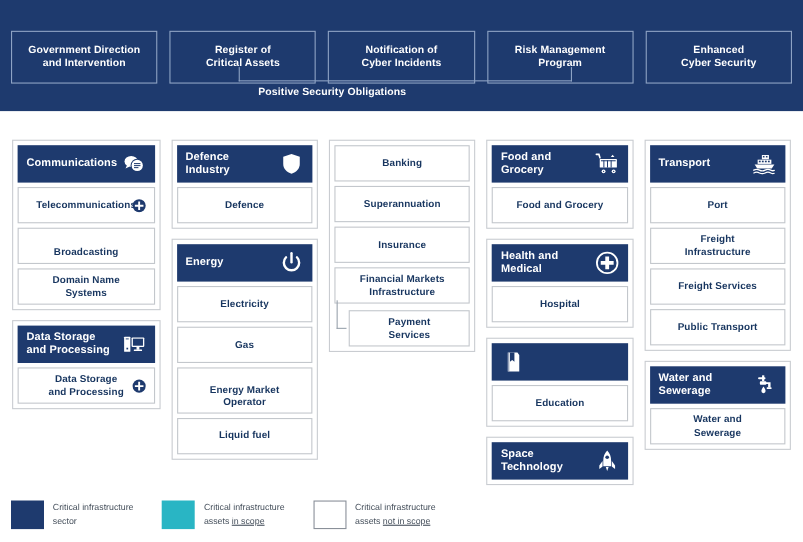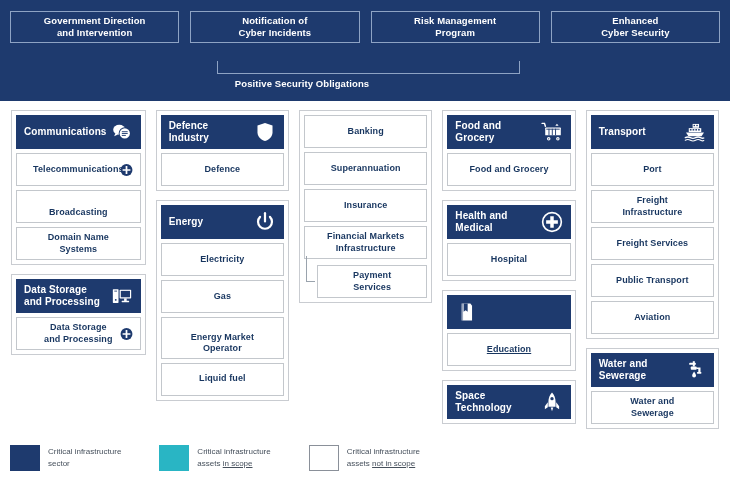--- a/index.html
+++ b/index.html
@@ -19,22 +19,22 @@
 
   
   .banner {
     position: absolute;
     left: 0; top: 0;
     width: 730px; height: 101px;
     background: #1e3a6e;
   }
   .banner-boxes {
     position: absolute;
-    left: 10px; top: 11px;
-    width: 710px; height: 32px;
+    left: 10px; top: 28px;
+    width: 710px; height: 48px;
     display: flex;
     gap: 11px;
   }
   .banner-box {
     flex: 1 1 0;
     border: 1px solid #8ea3c4;
     display: flex;
     align-items: center;
     justify-content: center;
     text-align: center;
@@ -62,21 +62,21 @@
     text-align: center;
     color: #ffffff;
     font-size: 9.5px;
     font-weight: bold;
     letter-spacing: 0.1px;
   }
 
   
   .grid {
     position: absolute;
-    left: 0; top: 110px;
+    left: 0; top: 127px;
     width: 730px; height: 340px;
     display: flex;
     padding: 0 6px;
     gap: 0px;
   }
   .column {
     flex: 1 1 0;
     display: flex;
     flex-direction: column;
     gap: 9px;
@@ -148,25 +148,25 @@
     position: absolute;
     left: 2px; top: -9px;
     width: 9px; height: 26px;
     border-left: 1px solid #9aa3ad;
     border-bottom: 1px solid #9aa3ad;
   }
 
   
   .legend {
     position: absolute;
-    left: 10px; bottom: 18px;
+    left: 10px; bottom: 8px;
     width: 500px; height: 34px;
     display: flex;
     align-items: center;
-    gap: 16px;
+    gap: 4px;
   }
   .legend-item {
     display: flex;
     align-items: center;
     gap: 8px;
     margin-right: 22px;
   }
   .swatch {
     width: 30px; height: 26px;
     flex: 0 0 30px;
@@ -185,20 +185,22 @@
 </style>
 </head>
 <body>
 
 <div id="page">
 
   <div class="banner">
     <div class="banner-boxes" id="banner-boxes">
         <div class="banner-box" style="white-space: pre-line;">Government Direction
 and Intervention</div>
+        <div class="banner-box" style="white-space: pre-line;">Register of
+Critical Assets</div>
         <div class="banner-box" style="white-space: pre-line;">Notification of
 Cyber Incidents</div>
         <div class="banner-box" style="white-space: pre-line;">Risk Management
 Program</div>
         <div class="banner-box" style="white-space: pre-line;">Enhanced
 Cyber Security</div>
       </div>
     <div class="bracket"></div>
     <div class="banner-caption">Positive Security Obligations</div>
   </div>
@@ -371,21 +373,21 @@
           <div class="sector-header">
             <span class="sector-icon">
               <svg viewBox="0 0 24 24" fill="#ffffff">
                 <path d="M7.2 2.6h9.6l1.8 2.6v16.2H7.2z"></path>
                 <path d="M9.4 2.6v9.2l2.2-1.6 2.2 1.6V2.6z" fill="#1e3a6e"></path>
                 <rect x="7.2" y="2.6" width="1.6" height="18.8" fill="#1e3a6e" opacity="0.45"></rect>
               </svg>
             </span>
           </div>
           <div class="asset">
-            <span style="white-space: pre-line; text-decoration: underline;">Education</span>
+            <span style="white-space: pre-line;">Education</span>
           </div>
         </div>
         <div class="sector">
           <div class="sector-header">
             <span class="label">Space Technology</span>
             <span class="sector-icon">
               <svg viewBox="0 0 24 24" fill="#ffffff">
                 <path d="M12 1.6c2.6 2.6 3.9 6.2 3.9 10.2v5.4h-7.8v-5.4c0-4 1.3-7.6 3.9-10.2z"></path>
                 <path d="M7.4 12.2 4.2 16.6v3.4l3.2-2.4z"></path>
                 <path d="M16.6 12.2l3.2 4.4v3.4l-3.2-2.4z"></path>
@@ -421,23 +423,20 @@
           </div>
           <div class="asset">
             <span style="white-space: pre-line;">Freight Infrastructure</span>
           </div>
           <div class="asset">
             <span style="white-space: pre-line;">Freight Services</span>
           </div>
           <div class="asset">
             <span style="white-space: pre-line;">Public Transport</span>
           </div>
-          <div class="asset">
-            <span style="white-space: pre-line;">Aviation</span>
-          </div>
         </div>
         <div class="sector">
           <div class="sector-header">
             <span class="label">Water and
 Sewerage</span>
             <span class="sector-icon">
               <svg viewBox="0 0 24 24" fill="#ffffff">
                 <rect x="9.6" y="2.4" width="2.2" height="5.8"></rect>
                 <rect x="5.6" y="4.2" width="7.4" height="2.2" rx="1"></rect>
                 <rect x="7.4" y="8.2" width="6.4" height="3.6" rx="0.8"></rect>

